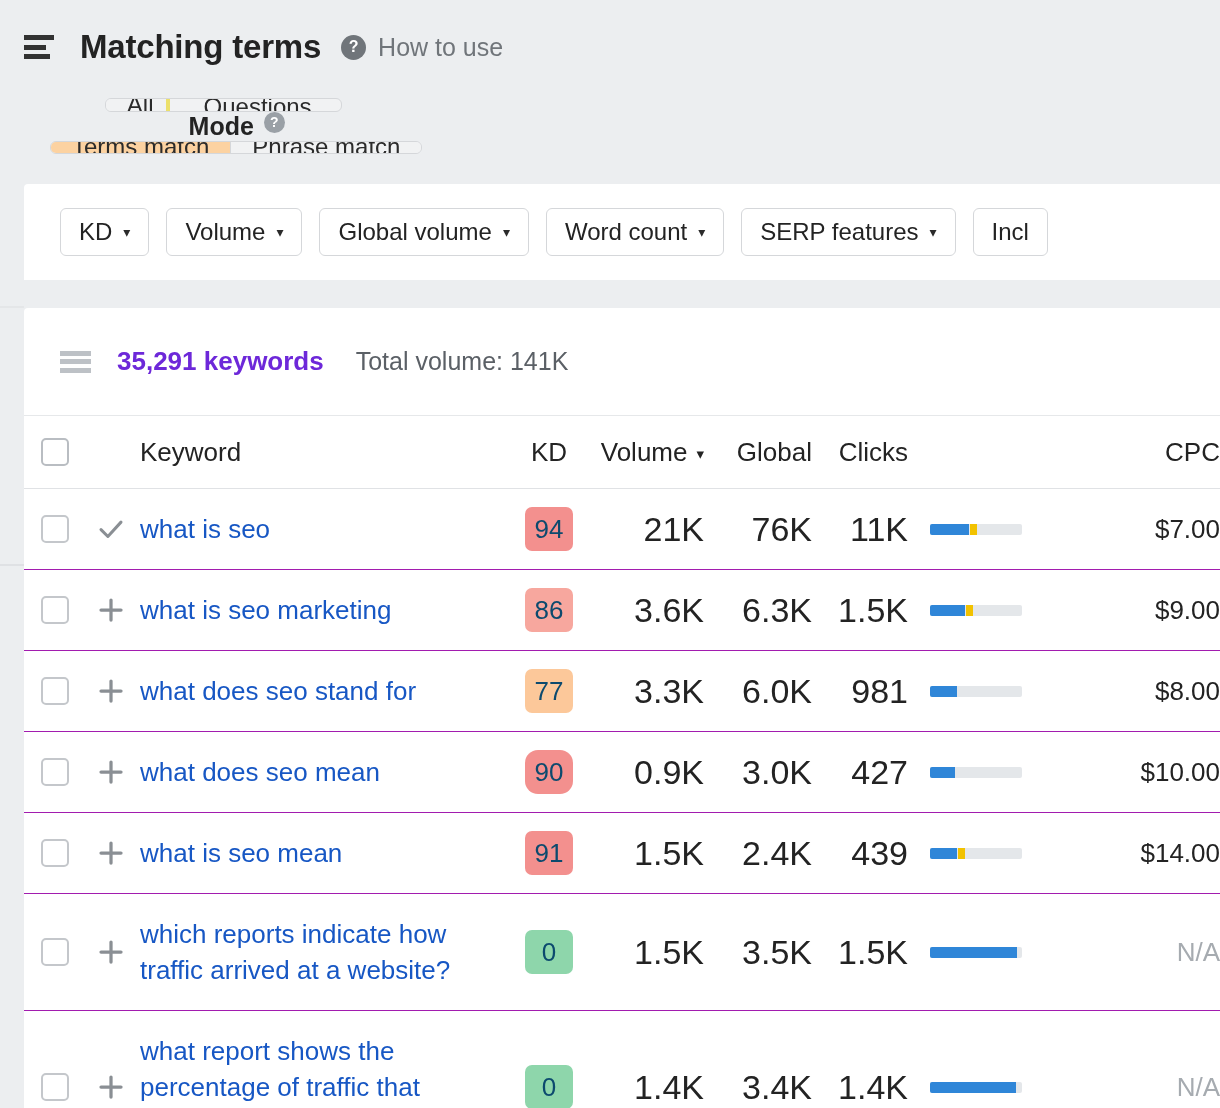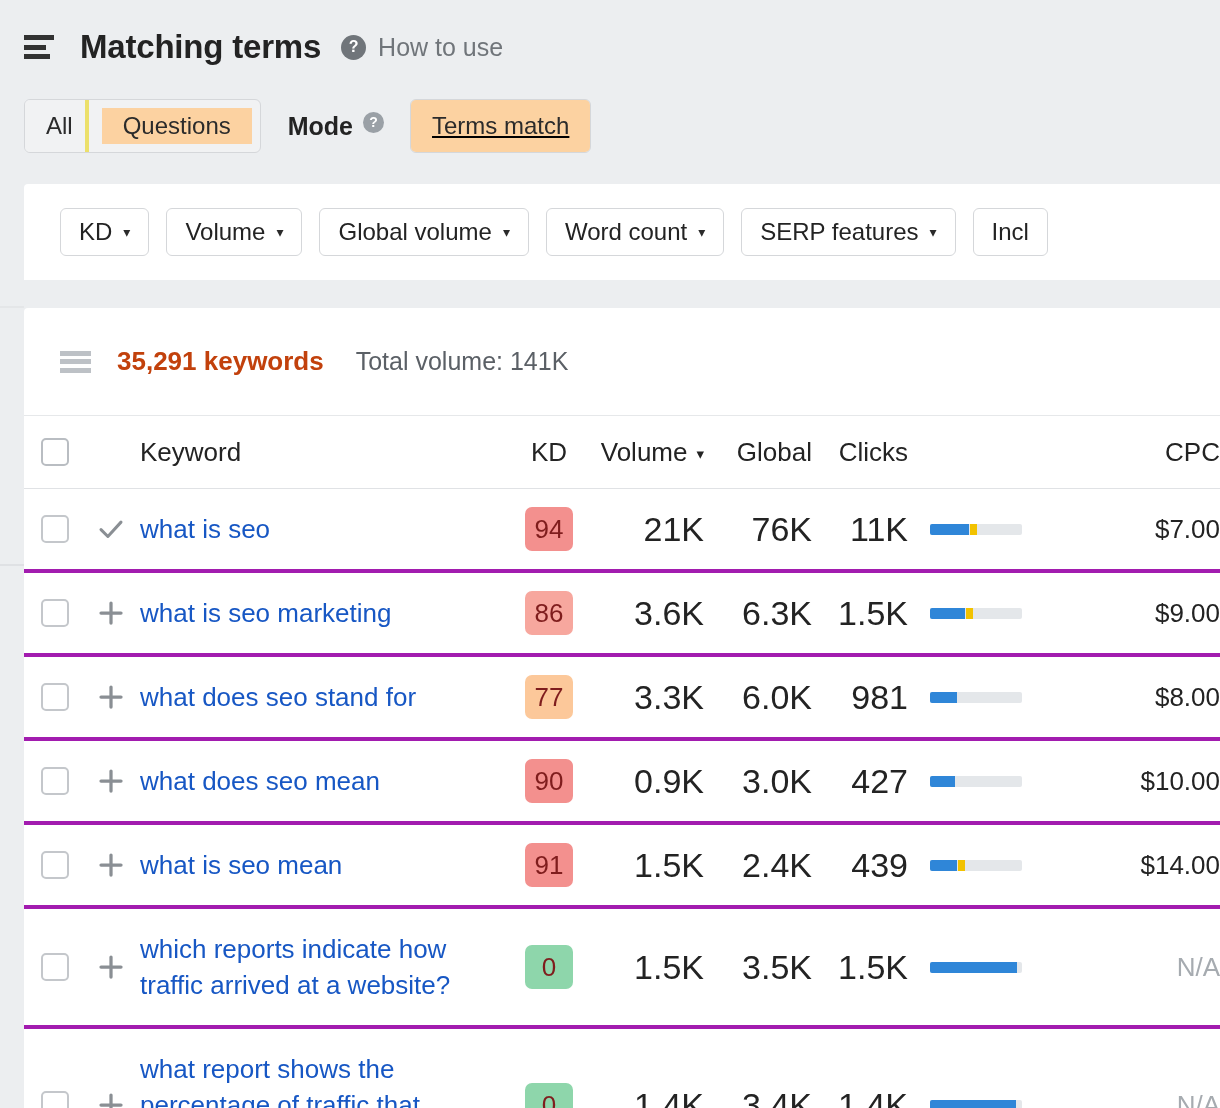--- a/index.html
+++ b/index.html
@@ -87,20 +87,21 @@
     cursor: pointer;
   }
 
   
   .controls-row {
     position: absolute;
     left: 24px; top: 98px;
     display: flex;
     align-items: center;
     height: 56px;
+    flex-direction: column;
   }
   .seg {
     display: flex;
     border: 1px solid #d5d7da;
     border-radius: 6px;
     overflow: hidden;
     background: #f1f2f3;
     height: 54px;
     box-sizing: border-box;
   }
@@ -209,21 +210,21 @@
   }
   .list-icon i {
     display: block;
     height: 5px;
     width: 31px;
     background: #bdc1c6;
   }
   .count-main {
     font-size: 26px;
     font-weight: bold;
-    color: #c2410c;
+    color: #6d28d9;
     white-space: nowrap;
   }
   .count-sub {
     font-size: 25px;
     color: #5b6066;
     margin-left: 32px;
     white-space: nowrap;
   }
 
   
@@ -257,21 +258,21 @@
   .th-kw  { text-align: left; padding-left: 4px !important; }
   .th-num { text-align: right; padding-right: 0 !important; }
   .th-kd  { text-align: center; }
   .sortcaret {
     display: inline-block;
     margin-left: 9px;
     font-size: 15px;
     vertical-align: 2px;
   }
 
-  tbody tr { border-bottom: 4px solid #a21caf; padding-left: 20px; }
+  tbody tr { border-bottom: 1px solid #a21caf; padding-left: 20px; }
   tbody td { font-size: 26px; color: #232323; }
 
   .cbox {
     width: 28px; height: 28px;
     border: 2px solid #c4c7cb;
     border-radius: 5px;
     background: #fff;
     display: block;
     margin: 0 auto;
     cursor: pointer;
@@ -299,21 +300,21 @@
   }
 
   .kd-badge {
     width: 48px;
     height: 44px;
     border-radius: 7px;
     display: flex;
     align-items: center;
     justify-content: center;
     font-size: 26px;
-    color: #7f1d1d;
+    color: #0c4a6e;
     margin: 0 auto;
     box-sizing: border-box;
   }
 
   .num { text-align: right; font-size: 34px; color: #232323; white-space: nowrap; }
 
   .cps-wrap {
     padding: 0 16px 0 22px;
   }
   .cps-bar {
@@ -383,20 +384,21 @@
         </div>
       </div>
 
       <div class="mode-label">
         <span>Mode</span>
         <span class="help-circle small">?</span>
       </div>
 
       <div class="seg mode">
         <button class="segbtn active">Terms match</button>
+        <button class="segbtn">Phrase match</button>
       </div>
 
     </div>
   </div>
 
   <div class="filterbar" id="filterbar">
       <button class="chip">
         <span>KD</span>
         <span class="caret">▾</span>
       </button>
@@ -547,21 +549,21 @@
               <span class="cbox"></span>
             </td>
             <td><span><svg class="rowicon" viewBox="0 0 24 24" fill="none" stroke="currentColor" stroke-width="2.6" stroke-linecap="round">
                   <line x1="12" y1="4" x2="12" y2="20"></line>
                   <line x1="4" y1="12" x2="20" y2="12"></line>
                 </svg></span></td>
             <td>
               <a class="kwlink">what does seo mean</a>
             </td>
             <td>
-              <div class="kd-badge" style="background: rgb(243, 144, 142);">90</div>
+              <div class="kd-badge" style="background: rgb(243, 144, 142); border-radius: 13px;">90</div>
             </td>
             <td class="num">0.9K</td>
             <td class="num">3.0K</td>
             <td class="num">427</td>
             <td>
               <div class="cps-wrap">
                 <div class="cps-bar">
                   <div class="cps-fill" style="width:27%"></div>
                 </div>
               </div>

